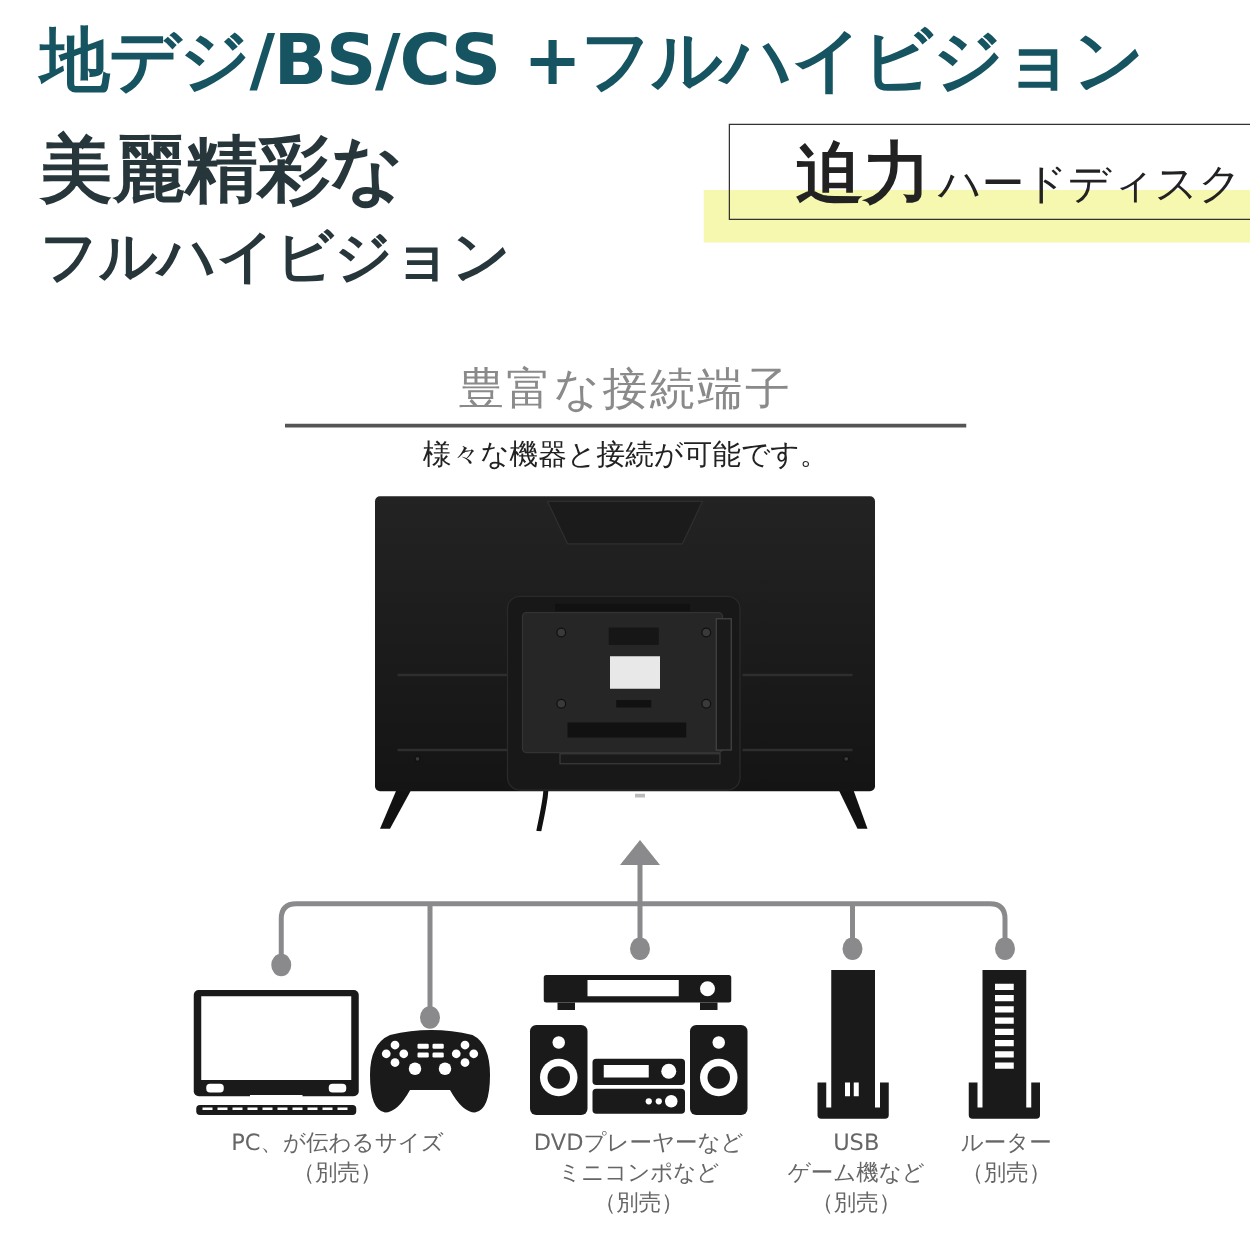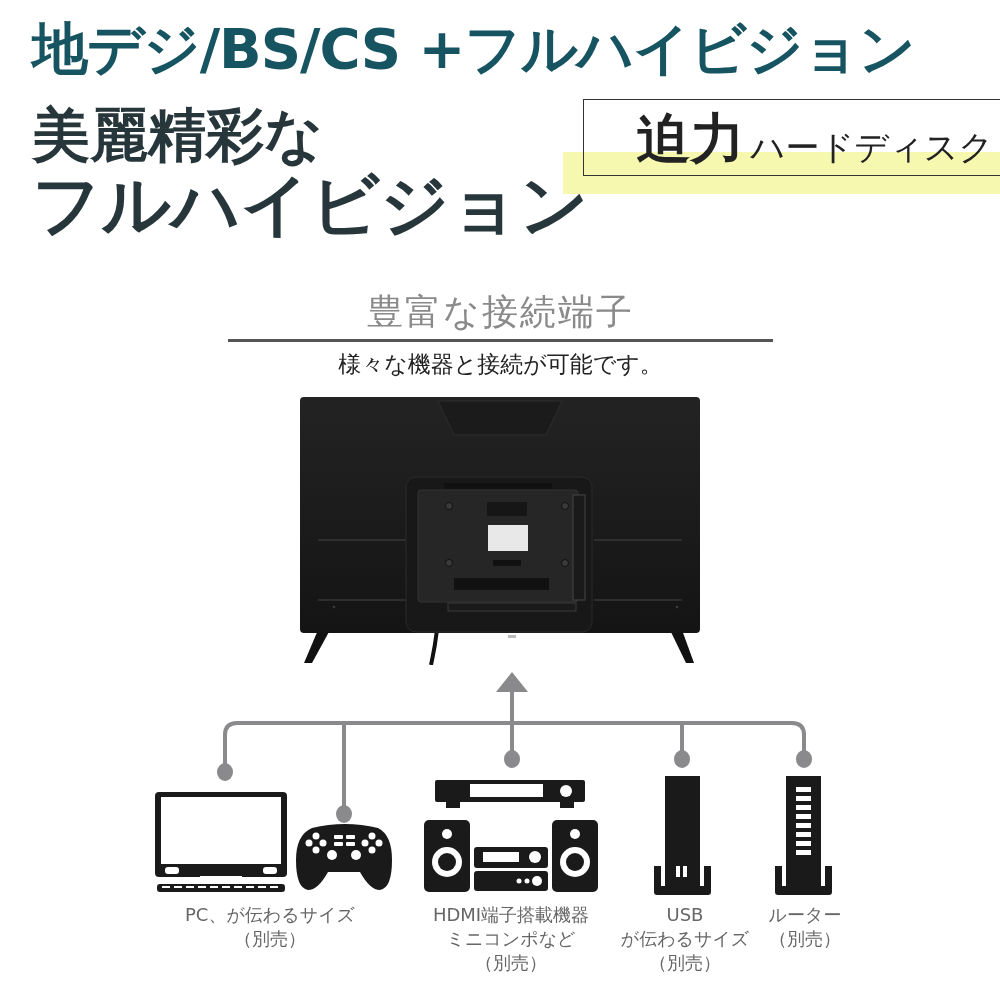--- a/index.html
+++ b/index.html
@@ -1,21 +1,21 @@
 <!DOCTYPE html>
 <html><head>
 <meta charset="utf-8">
 <style>
   html, body { margin:0; padding:0; background:#ffffff; }
   body { width:1000px; height:1000px; position:relative; overflow:hidden;
          font-family:"DejaVu Sans","Liberation Sans",sans-serif; }
   .abs { position:absolute; }
   .title1 { left:32px; top:14px; font-size:56px; font-weight:bold; color:#175461; letter-spacing:-1px; white-space:nowrap; line-height:70px; }
   .title2 { left:32px; top:100px; font-size:58px; font-weight:bold; color:#27363a; white-space:nowrap; line-height:70px; }
-  .title3 { left:32px; top:170px; font-size:68px; font-weight:bold; color:#27363a; white-space:nowrap; line-height:70px; }
+  .title3 { left:32px; top:170px; font-size:46px; font-weight:bold; color:#27363a; white-space:nowrap; line-height:70px; }
   .highlight { left:563px; top:152px; width:437px; height:42px; background:#f6f8b0; }
   .badge { left:583px; top:99px; width:464px; height:77px; border:1px solid #333; box-sizing:border-box; display:flex; align-items:flex-end; justify-content:center; padding-bottom:8px; white-space:nowrap; }
   .badge .big { font-size:54px; font-weight:bold; color:#222; line-height:56px; }
   .badge .small { font-size:34px; color:#222; line-height:40px; margin-left:6px; }
   .sec-title { left:228px; top:290px; width:545px; text-align:center; font-size:36px; color:#8a8a8a; line-height:44px; letter-spacing:2px; }
   .sec-rule { left:228px; top:339px; width:545px; height:3px; background:#555; }
   .sec-sub { left:228px; top:347px; width:545px; text-align:center; font-size:23px; color:#222; line-height:34px; }
   .tv { left:298px; top:395px; width:404px; height:270px; }
   .label { text-align:center; font-size:18px; color:#666; line-height:24px; white-space:nowrap; }
 </style>
@@ -187,25 +187,25 @@
     </g>
     <path d="M775,866 L782,866 L782,886 L825,886 L825,866 L832,866 L832,892 Q832,895 829,895 L778,895 Q775,895 775,892 Z"></path>
   </g>
 </svg>
 
 <div class="abs label" style="left:150px;top:903px;width:240px;">
   <div>PC、が伝わるサイズ</div>
   <div>（別売）</div>
 </div>
 <div class="abs label" style="left:400px;top:903px;width:222px;">
-  <div>HDMI端子搭載機器</div>
+  <div>DVDプレーヤーなど</div>
   <div>ミニコンポなど</div>
   <div>（別売）</div>
 </div>
 <div class="abs label" style="left:615px;top:903px;width:140px;">
   <div>USB</div>
-  <div>が伝わるサイズ</div>
+  <div>ゲーム機など</div>
   <div>（別売）</div>
 </div>
 <div class="abs label" style="left:755px;top:903px;width:100px;">
   <div>ルーター</div>
   <div>（別売）</div>
 </div>
 
 </body></html>

